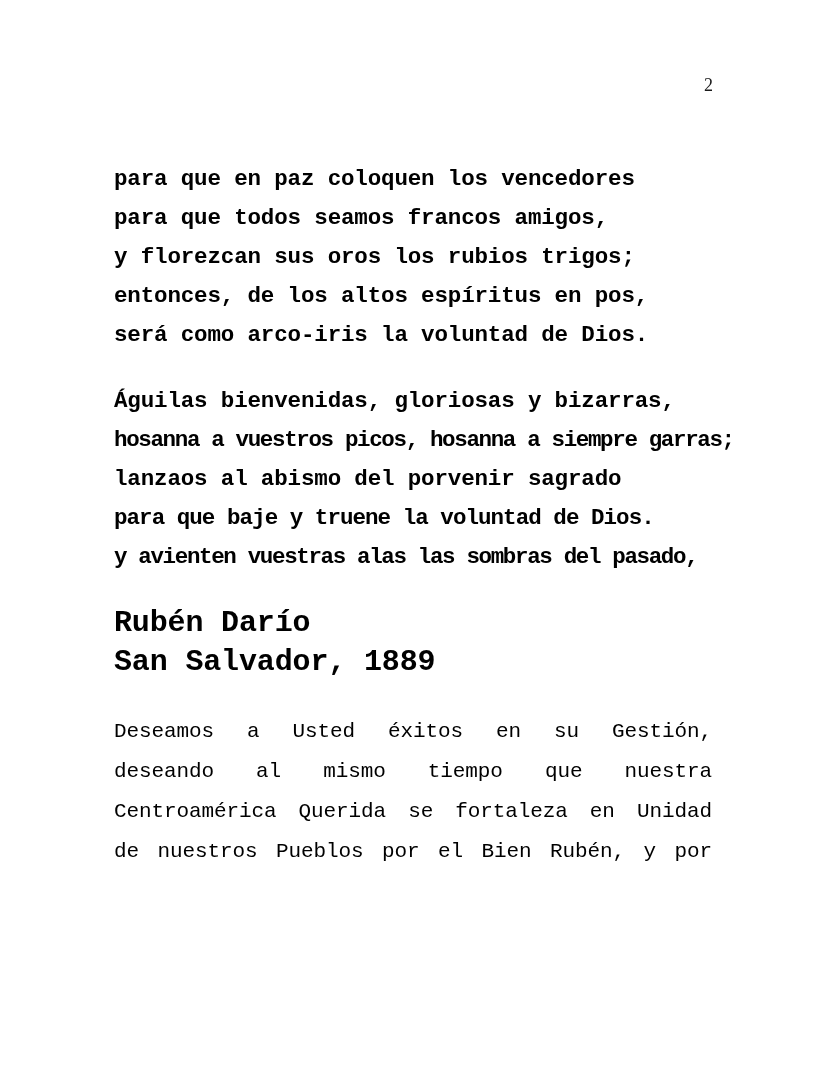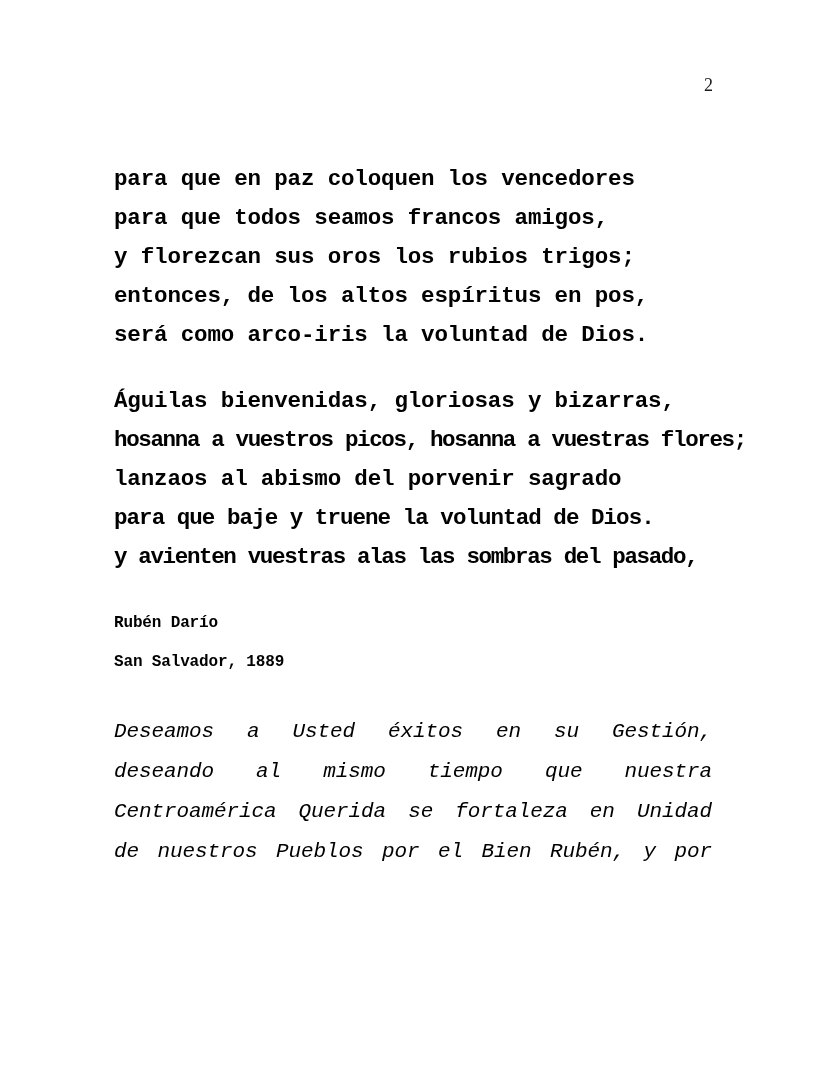--- a/index.html
+++ b/index.html
@@ -61,31 +61,30 @@
   .verse.condensed-soft {
     letter-spacing: -0.95px;
   }
 
   
   .signature {
     margin: 27px 0 0 0;
   }
   .signature .sig-line {
     font-weight: bold;
-    font-size: 16px;
+    font-size: 30px;
     line-height: 39px;
     letter-spacing: -0.15px;
     white-space: pre;
   }
 
   
   .closing {
     margin: 30px 12px 0 0;
     width: 598px;
-    font-style: italic;
   }
   .closing .para-line {
     font-weight: normal;
     font-size: 21px;
     line-height: 40px;
     letter-spacing: -0.1px;
     white-space: pre;
     display: flex;
     justify-content: space-between;
   }
@@ -105,21 +104,21 @@
     <div class="stanza">
       <div class="verse">para que en paz coloquen los vencedores</div>
       <div class="verse">para que todos seamos francos amigos,</div>
       <div class="verse">y florezcan sus oros los rubios trigos;</div>
       <div class="verse">entonces, de los altos espíritus en pos,</div>
       <div class="verse">será como arco-iris la voluntad de Dios.</div>
     </div>
 
     <div class="stanza">
       <div class="verse">Águilas bienvenidas, gloriosas y bizarras,</div>
-      <div class="verse condensed">hosanna a vuestros picos, hosanna a vuestras flores;</div>
+      <div class="verse condensed">hosanna a vuestros picos, hosanna a siempre garras;</div>
       <div class="verse">lanzaos al abismo del porvenir sagrado</div>
       <div class="verse condensed-soft">para que baje y truene la voluntad de Dios.</div>
       <div class="verse condensed">y avienten vuestras alas las sombras del pasado,</div>
     </div>
 
     <div class="signature">
       <div class="sig-line">Rubén Darío</div>
       <div class="sig-line">San Salvador, 1889</div>
     </div>
 

